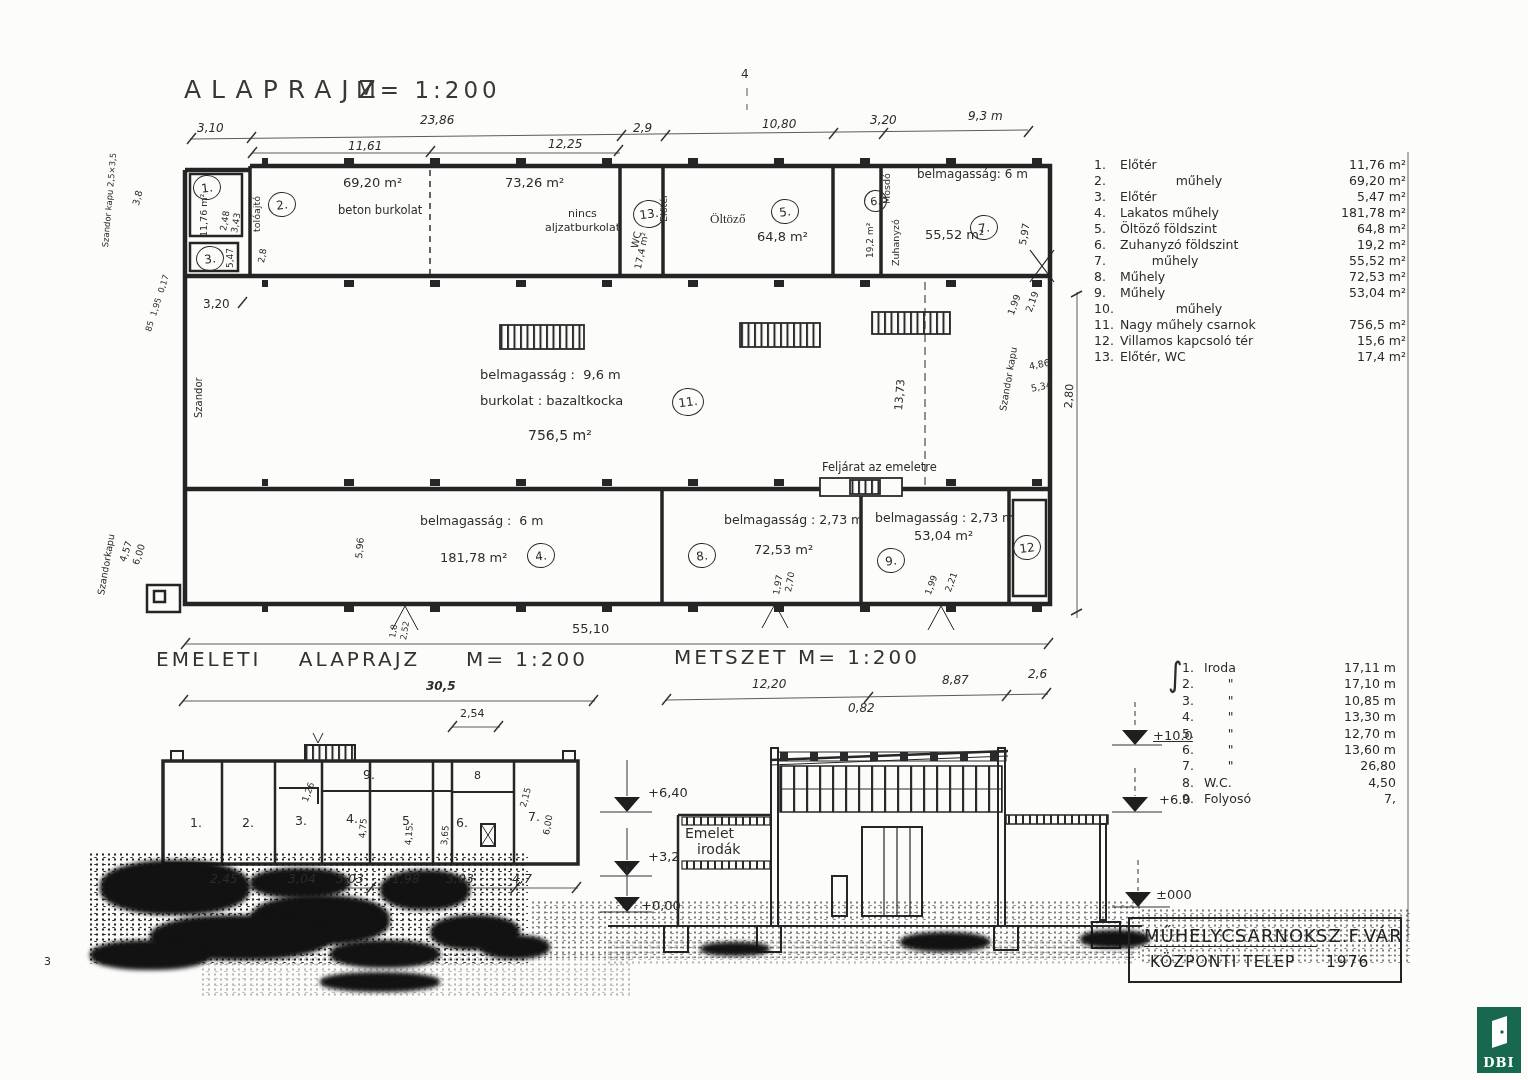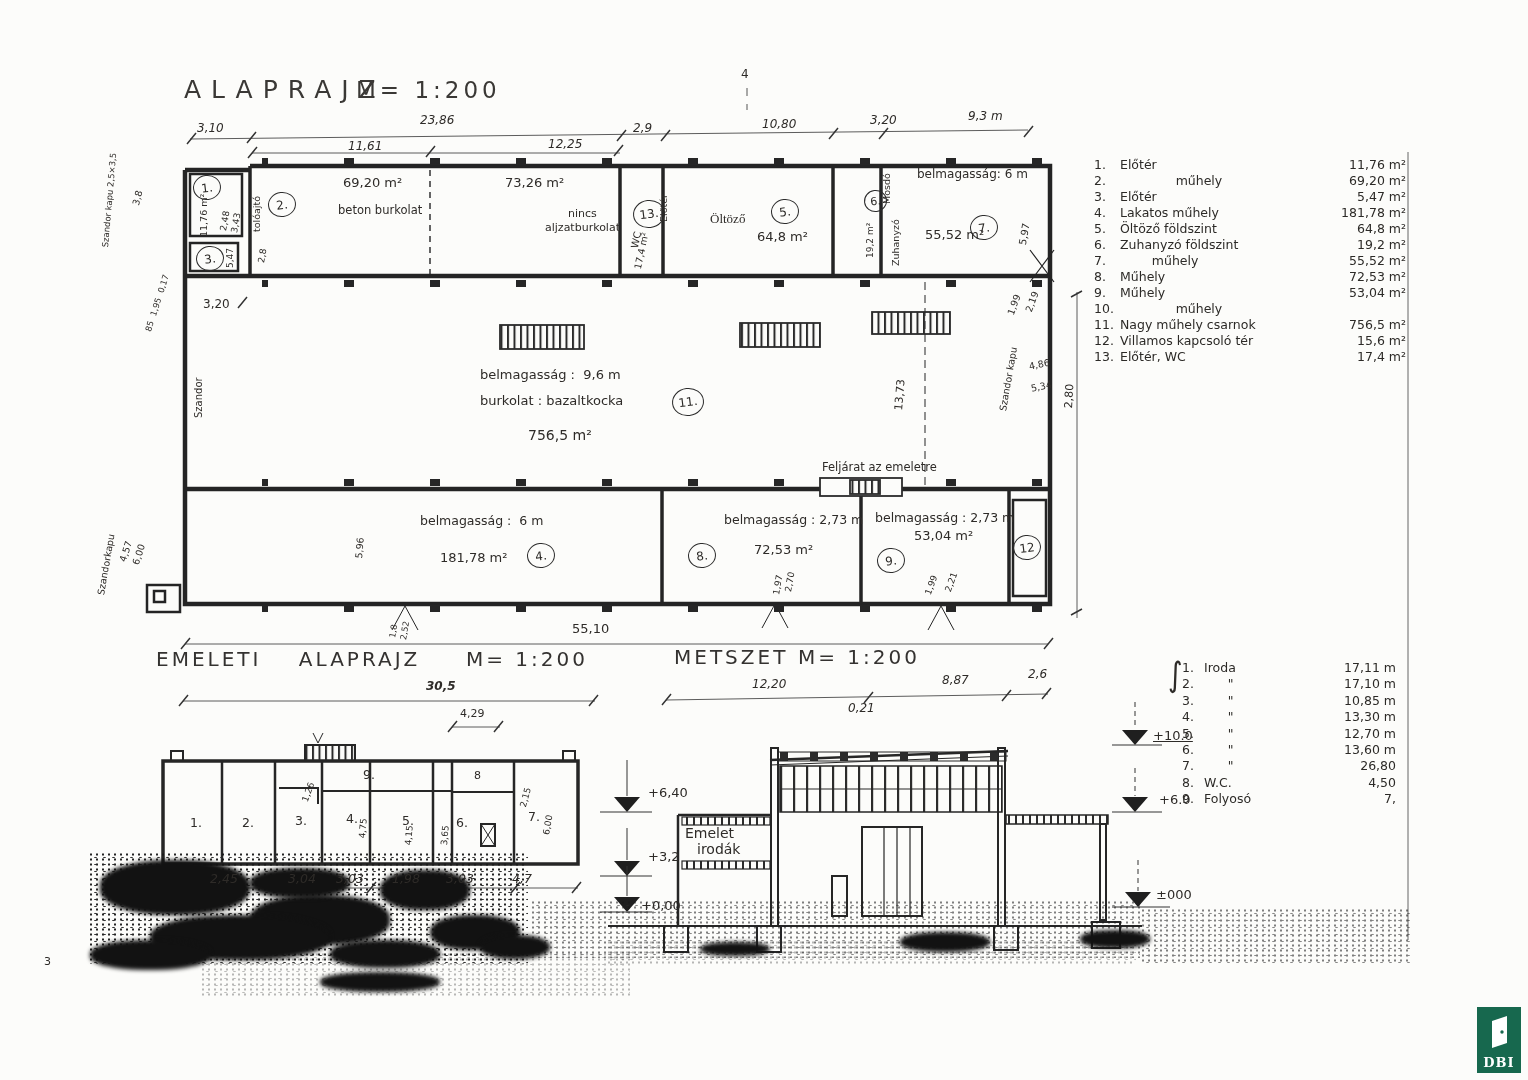--- a/index.html
+++ b/index.html
@@ -256,21 +256,21 @@
   <span class="lbl s9 rot" style="left:772px;top:594px;transform:rotate(-80deg);">1,97</span>
   <span class="lbl s9 rot" style="left:784px;top:591px;transform:rotate(-80deg);">2,70</span>
   <span class="lbl s125" style="left:875px;top:511px;">belmagasság : 2,73 m</span>
   <span class="lbl md" style="left:914px;top:529px;">53,04 m²</span>
   <span class="circ" style="left:877px;top:548px;">9.</span>
   <span class="lbl s9 rot" style="left:924px;top:593px;transform:rotate(-70deg);">1,99</span>
   <span class="lbl s9 rot" style="left:944px;top:590px;transform:rotate(-70deg);">2,21</span>
   <span class="circ" style="left:1013px;top:535px;">12</span>
 
   <span class="lbl it" style="left:426px;top:680px;font-weight:bold;">30,5</span>
-  <span class="lbl s11" style="left:460px;top:708px;">4,29</span>
+  <span class="lbl s11" style="left:460px;top:708px;">2,54</span>
   <span class="lbl s125" style="left:190px;top:816px;">1.</span>
   <span class="lbl s125" style="left:242px;top:816px;">2.</span>
   <span class="lbl s125" style="left:295px;top:814px;">3.</span>
   <span class="lbl s125" style="left:346px;top:812px;">4.</span>
   <span class="lbl s125" style="left:402px;top:814px;">5.</span>
   <span class="lbl s125" style="left:456px;top:816px;">6.</span>
   <span class="lbl s125" style="left:528px;top:810px;">7.</span>
   <span class="lbl s11" style="left:474px;top:770px;">8</span>
   <span class="lbl s125" style="left:363px;top:768px;">9.</span>
   <span class="lbl s9 rot" style="left:301px;top:800px;transform:rotate(-70deg);">1,26</span>
@@ -282,21 +282,21 @@
   <span class="lbl s125 it" style="left:210px;top:872px;">2,45</span>
   <span class="lbl s125 it" style="left:288px;top:872px;">3,04</span>
   <span class="lbl s125 it" style="left:336px;top:872px;">3,03</span>
   <span class="lbl s125 it" style="left:392px;top:872px;">1,98</span>
   <span class="lbl s125 it" style="left:446px;top:872px;">3,03</span>
   <span class="lbl s125 it" style="left:512px;top:872px;">4,7</span>
 
   <span class="lbl it" style="left:752px;top:678px;">12,20</span>
   <span class="lbl it" style="left:922px;top:674px;margin-left:20px;">8,87</span>
   <span class="lbl it" style="left:1028px;top:668px;">2,6</span>
-  <span class="lbl it" style="left:848px;top:702px;">0,21</span>
+  <span class="lbl it" style="left:848px;top:702px;">0,82</span>
   <span class="lbl md" style="left:648px;top:786px;">+6,40</span>
   <span class="lbl md" style="left:648px;top:850px;">+3,2</span>
   <span class="lbl md" style="left:641px;top:899px;">+0,00</span>
   <span class="lbl md" style="left:1153px;top:729px;text-decoration:underline;">+10.0</span>
   <span class="lbl md" style="left:1159px;top:793px;">+6.0</span>
   <span class="lbl md" style="left:1156px;top:888px;">±000</span>
   <span class="lbl big" style="left:685px;top:826px;">Emelet</span>
   <span class="lbl big" style="left:697px;top:842px;">irodák</span>
 
   <div class="legend rl" style="left:1094px;top:157px;width:312px;">
@@ -431,20 +431,26 @@
         <span class="vl">4,50</span>
       </div>
 
       <div class="lrow">
         <span class="no">9.</span>
         <span class="nm">Folyosó</span>
         <span class="vl">7,</span>
       </div>
     </div>
 
+  <div class="tblock" style="left:1128px;top:917px;width:270px;height:62px;">
+    <span class="tb1" style="left:14px;top:6px;">MŰHELYCSARNOK</span>
+    <span class="tb1b" style="left:186px;top:6px;">SZ.F.VÁR</span>
+    <span class="tb2" style="left:20px;top:34px;">KÖZPONTI TELEP</span>
+    <span class="tb2" style="left:196px;top:34px;">1976</span>
+  </div>
 
   <div class="dbi" style="left:1477px;top:1007px;">
     <svg class="dbisvg" width="44" height="42" viewBox="0 0 44 42">
       <path d="M15 36 L15 9 L30 4 L30 31 Z" fill="#ffffff"></path>
       <circle cx="25" cy="20" r="1.7" fill="#17684e"></circle>
     </svg>
     <div class="dbitxt">DBI</div>
   </div>
 
 </div>

